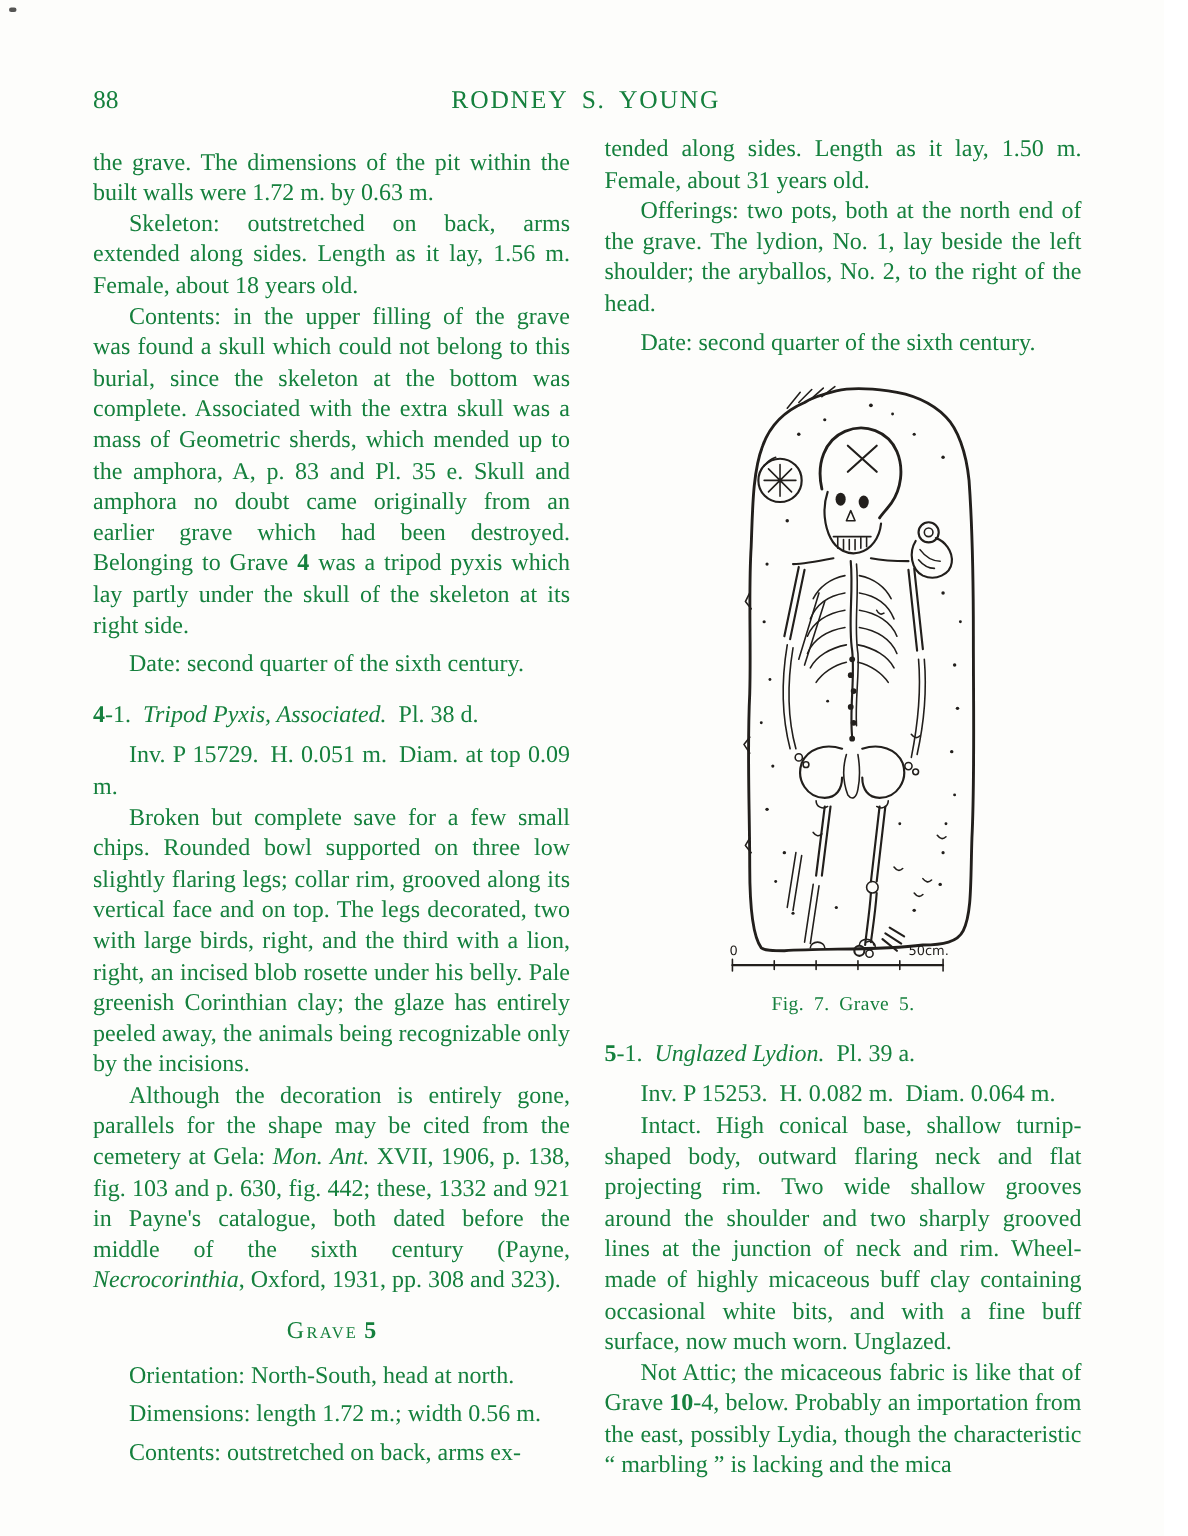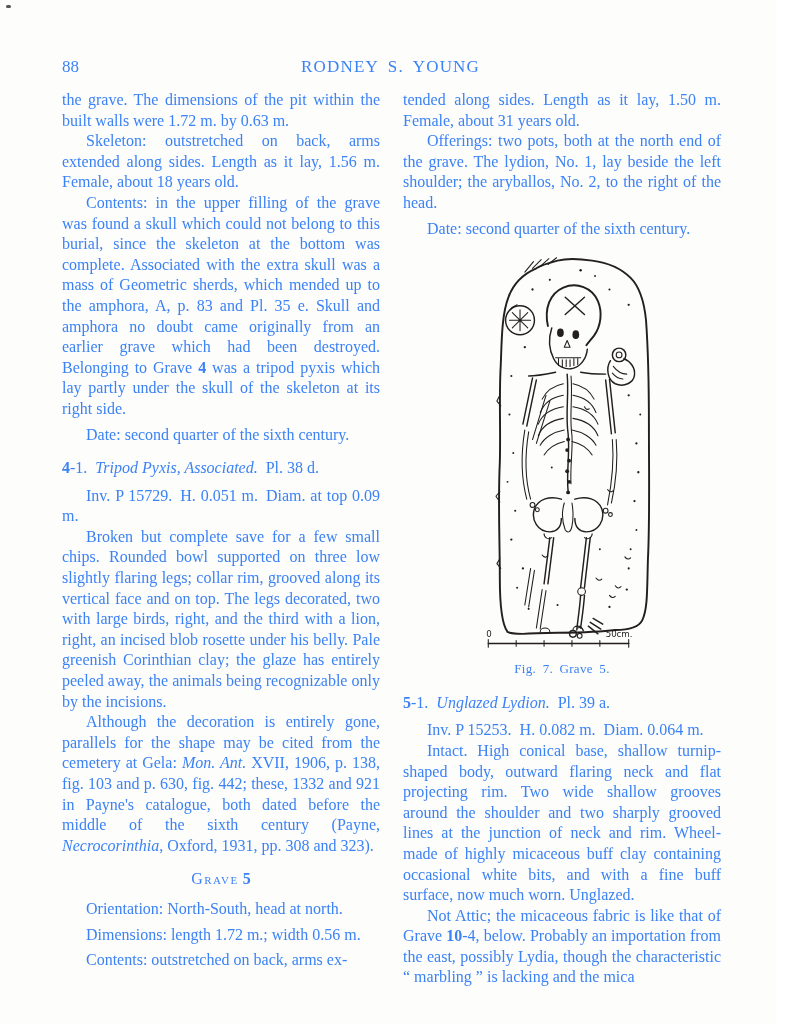--- a/index.html
+++ b/index.html
@@ -1,25 +1,25 @@
 <!DOCTYPE html>
 <html><head>
 <meta charset="utf-8">
 <style>
   html,body{margin:0;padding:0;background:#ffffff;}
   .page{
     position:relative; width:776px; height:1024px; overflow:hidden;
-    background:#fdfdfb; color:#3b82f6;
+    background:#fdfdfb; color:#15803d;
     font-family:"Liberation Serif","DejaVu Serif",serif;
   }
   .speck{position:absolute;left:6px;top:5px;width:5px;height:3px;background:#2a2a2a;border-radius:2px;opacity:.8;}
   .header{position:absolute;top:57px;left:62px;right:57px;height:24px;font-size:17px;}
   .pagenum{position:absolute;left:0;top:0;}
   .running-title{text-align:center;letter-spacing:1.2px;word-spacing:4px;}
-  .columns{position:absolute;top:90px;left:62px;right:55px;display:flex;gap:23px;align-items:flex-start;}
+  .columns{position:absolute;top:90px;left:62px;right:55px;display:flex;gap:23px;align-items:center;}
   .col{width:326px;font-size:16px;line-height:20.6px;text-align:justify;}
   .para{margin:0;}
   .para.indent{text-indent:1.5em;}
   .sb{margin-top:5px;}
   .entry{margin:13px 0 7px 0;}
   .heading{text-align:center;margin:13px 0 9px 0;}
   .s-i{font-style:italic;}
   .s-b{font-weight:bold;}
   .s-sc{font-variant:small-caps;letter-spacing:1.5px;}
   .figure{margin:12px 0 2px 62px;width:212px;text-align:center;}

